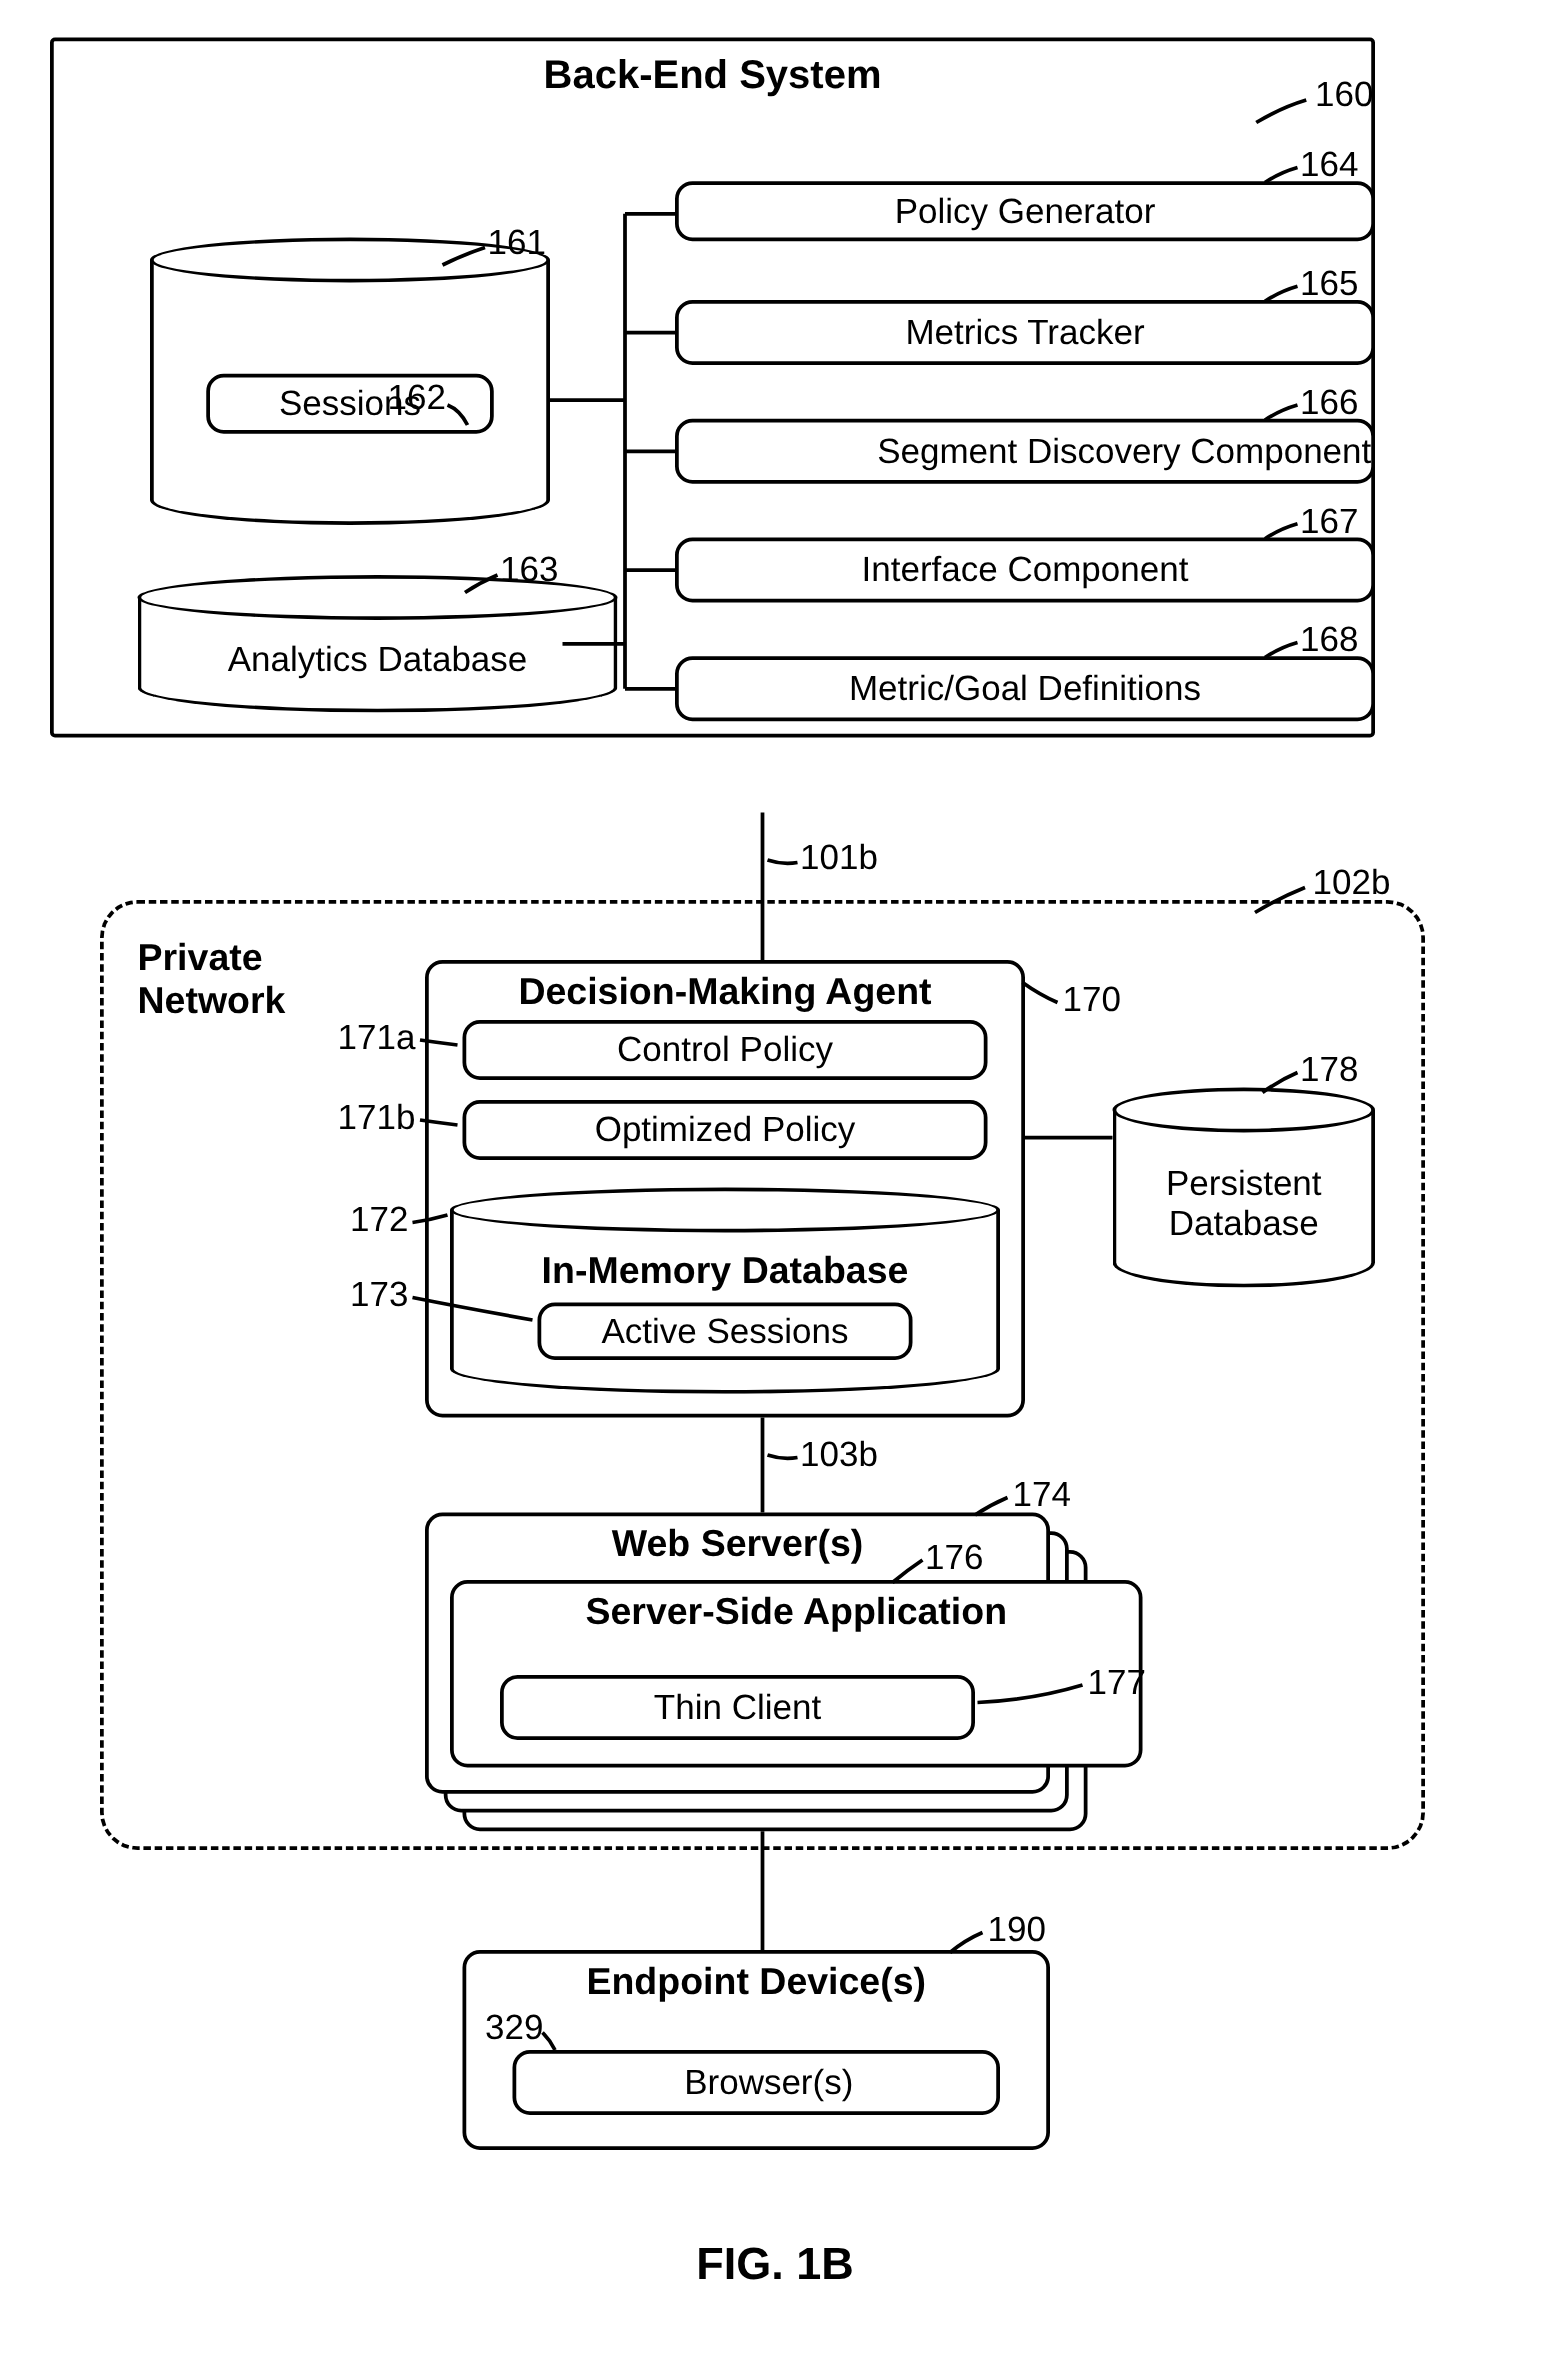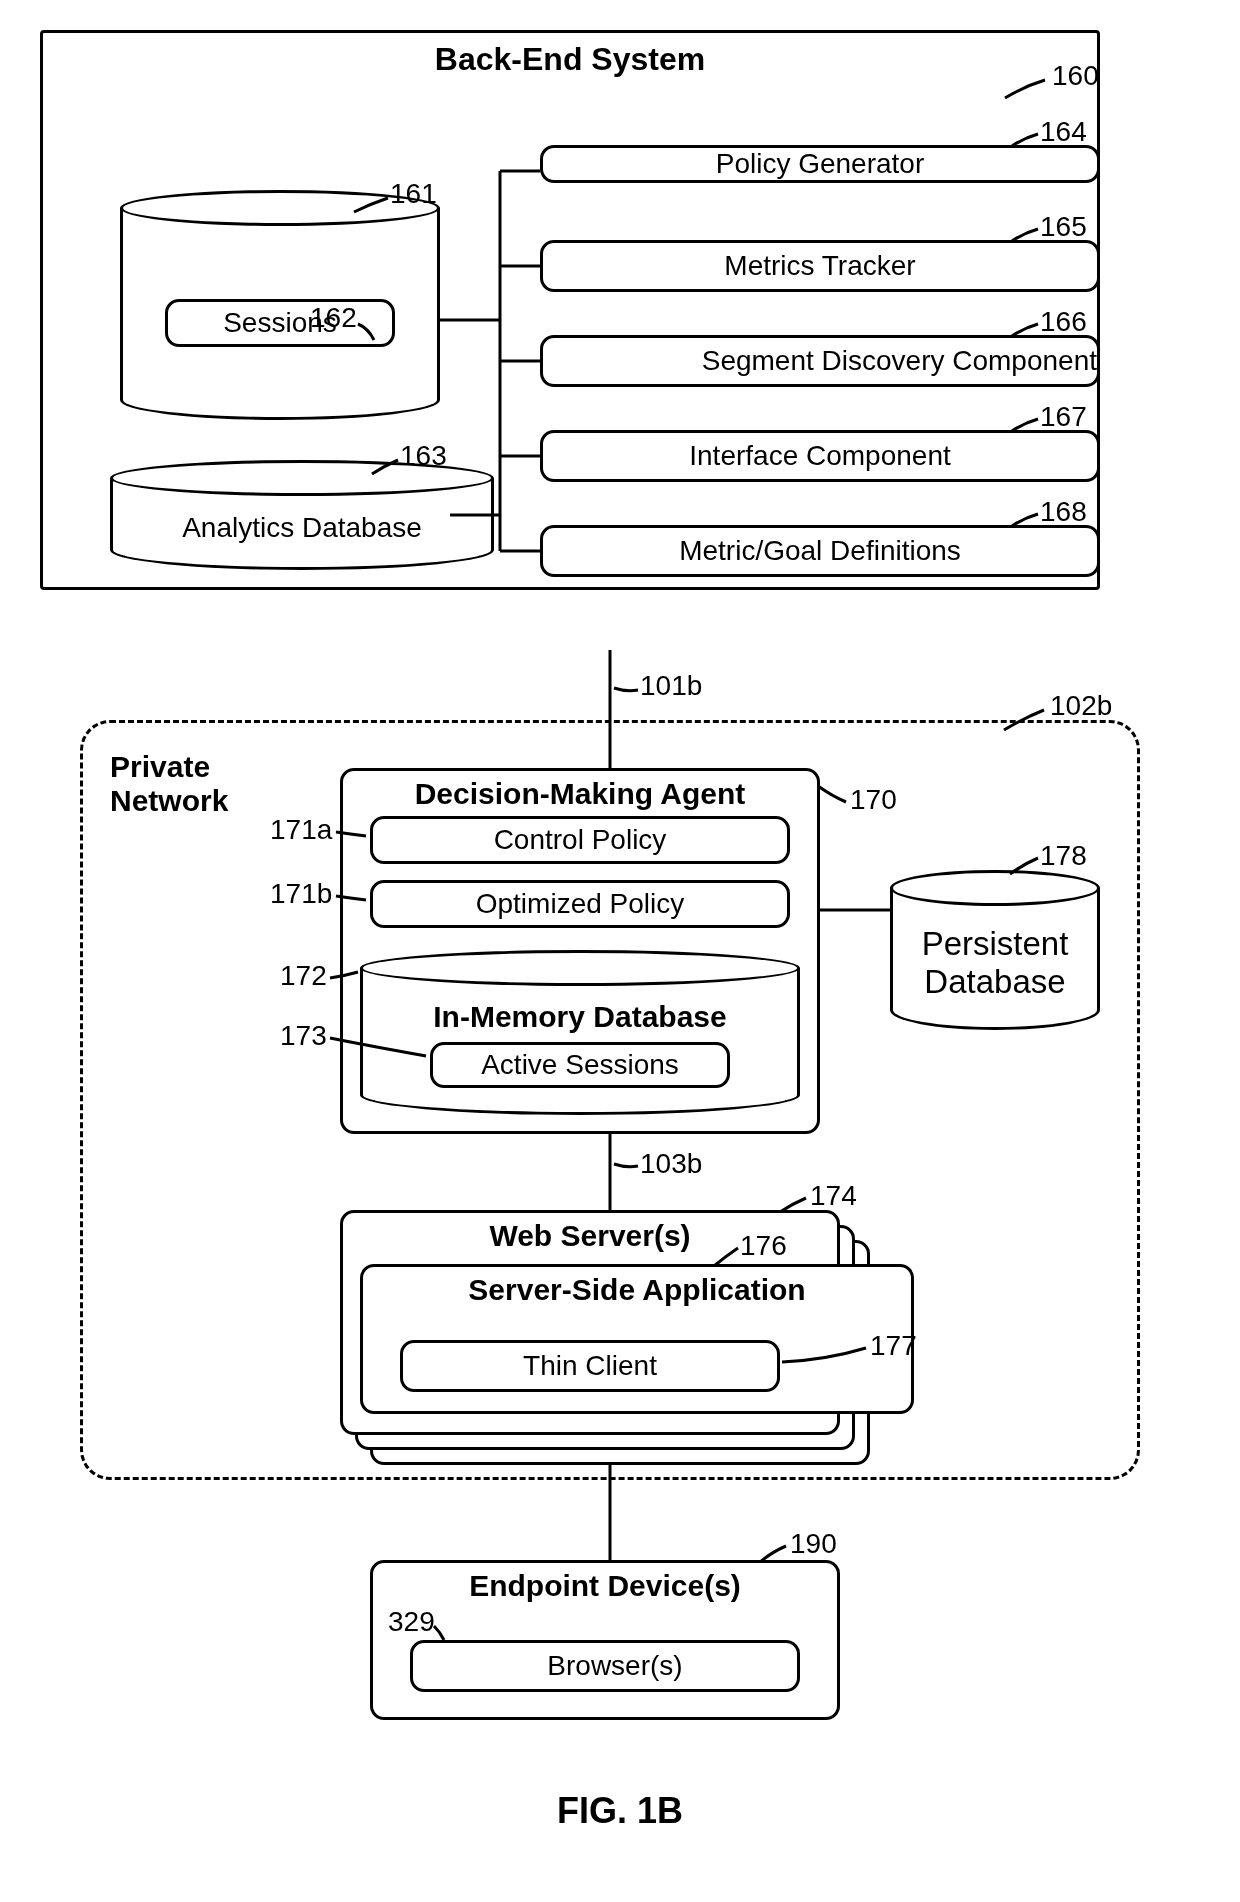--- a/index.html
+++ b/index.html
@@ -100,21 +100,21 @@
       <div class="top"></div>
     <div class="content">
         <span style="font-size:28px;">Analytics Database</span>
       </div>
   </div>
   <div class="abs ref" style="left:360px; top:410px;">163</div>
   <svg class="leader">
       <path d="M358 430 q-14 6 -26 14" stroke="#000" stroke-width="3" fill="none"></path>
     </svg>
 
-  <div class="abs box" style="left:500px; top:115px; width:560px; height:38px;">
+  <div class="abs box" style="left:500px; top:115px; width:560px; height:48px;">
       <span>Policy Generator</span>
     </div>
   <div class="abs ref" style="left:1000px; top:86px;">164</div>
   <svg class="leader">
       <path d="M998 104 q-14 4 -26 12" stroke="#000" stroke-width="3" fill="none"></path>
     </svg>
 
   <div class="abs box" style="left:500px; top:210px; width:560px; height:52px;">
       <span>Metrics Tracker</span>
     </div>
@@ -214,21 +214,21 @@
     </svg>
   <div class="abs ref" style="left:240px; top:990px;">173</div>
   <svg class="leader">
       <path d="M290 1008 q40 8 96 18" stroke="#000" stroke-width="3" fill="none"></path>
     </svg>
 
   <div class="cyl" style="left:850px; top:840px; width:210px; height:160px;">
     <div class="body"></div>
       <div class="top"></div>
     <div class="content">
-        <span style="font-size:33px; white-space:pre; text-align:center;">Persistent
+        <span style="font-size:28px; white-space:pre; text-align:center;">Persistent
 Database</span>
       </div>
   </div>
   <div class="abs ref" style="left:1000px; top:810px;">178</div>
   <svg class="leader">
       <path d="M998 828 q-14 6 -28 16" stroke="#000" stroke-width="3" fill="none"></path>
     </svg>
   <svg class="leader">
       <line x1="780" y1="880" x2="850" y2="880" stroke="#000" stroke-width="3"></line>
     </svg>

